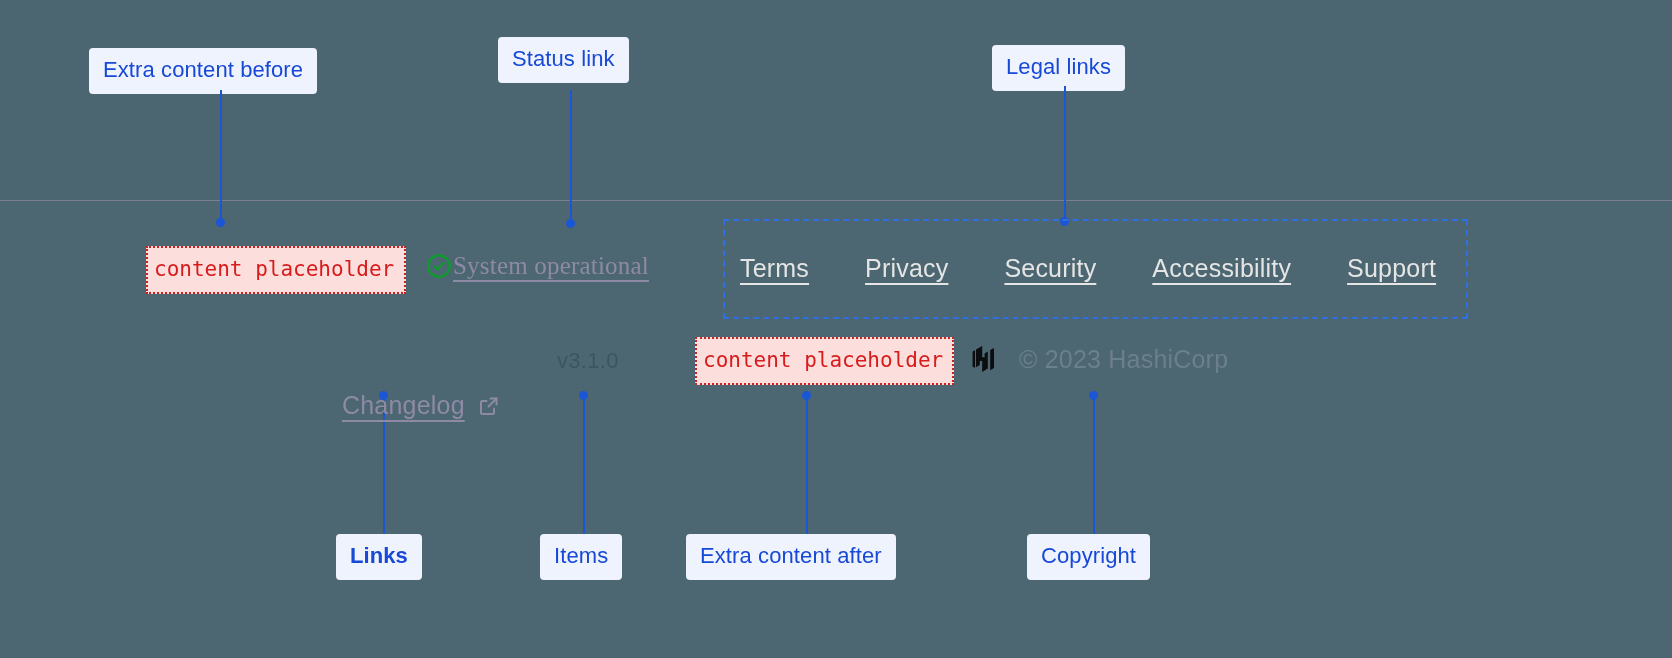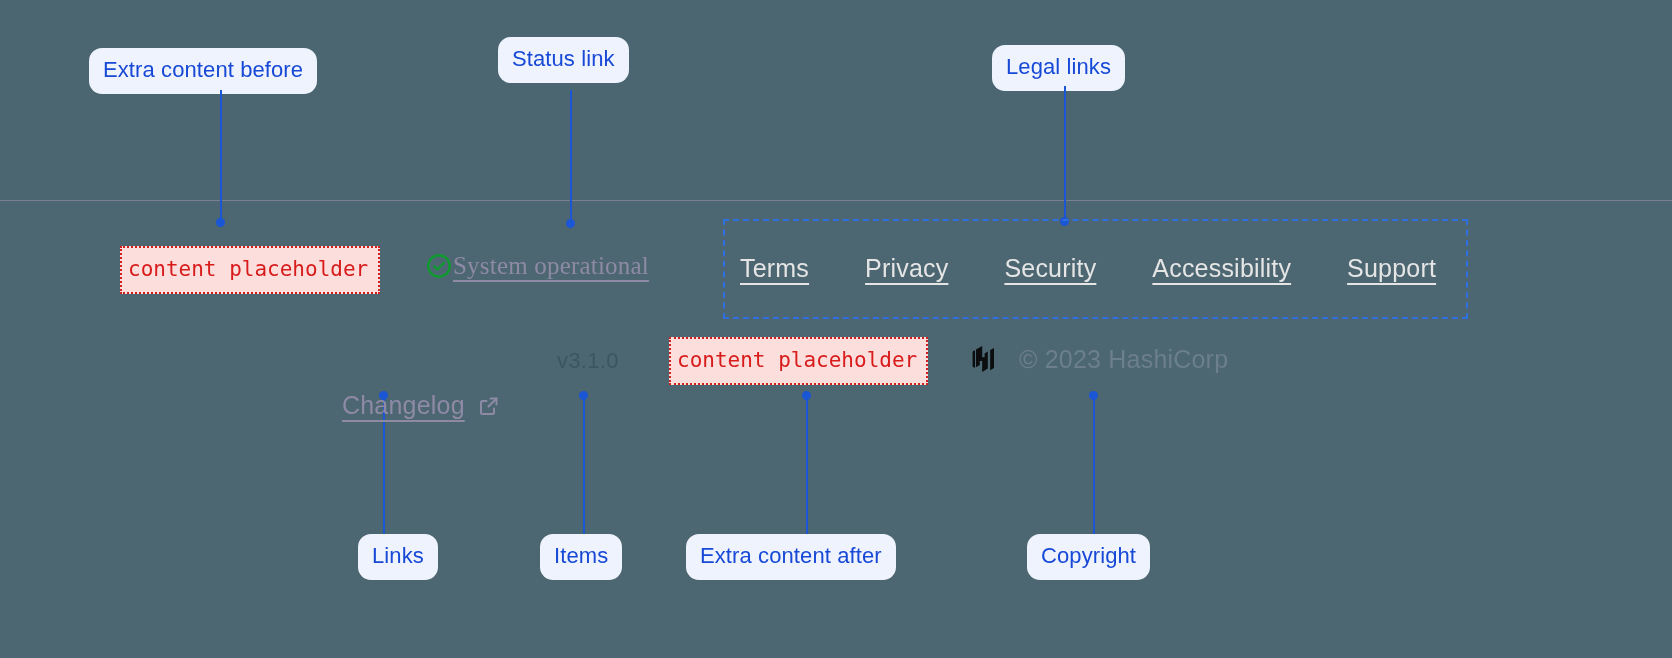--- a/index.html
+++ b/index.html
@@ -30,21 +30,21 @@
     background: #4c6771;
     border-top: 1px solid #7b7f95;
     box-sizing: border-box;
   }
 
   
   .callout {
     position: absolute;
     background: #eef3fd;
     color: #1749d6;
-    border-radius: 13px;
+    border-radius: 4px;
     font-size: 22px;
     line-height: 1;
     padding: 11px 14px 13px 14px;
     white-space: nowrap;
     letter-spacing: .1px;
   }
   .leader {
     position: absolute;
     width: 2px;
     background: #1a56d6;
@@ -61,20 +61,21 @@
     position: absolute;
     background: #fcdedd;
     border: 2px dotted #cf2020;
     color: #d81b1b;
     font-family: "DejaVu Sans Mono", monospace;
     font-size: 21px;
     line-height: 1;
     padding: 11px 6px 12px 6px;
     box-sizing: border-box;
     white-space: nowrap;
+    margin-left: 26px;
   }
 
   
   .region-outline {
     position: absolute;
     border: 2px dashed #2f6fe0;
     box-sizing: border-box;
     pointer-events: none;
   }
 
@@ -163,21 +164,21 @@
 <div class="leader-dot" style="left:216px; top:218px;"></div>
 
 <div class="callout" style="left:498px; top:37px;">Status link</div>
 <div class="leader" style="left:570px; top:90px; height:135px;"></div>
 <div class="leader-dot" style="left:566px; top:219px;"></div>
 
 <div class="callout" style="left:992px; top:45px;">Legal links</div>
 <div class="leader" style="left:1064px; top:86px; height:137px;"></div>
 <div class="leader-dot" style="left:1060px; top:217px;"></div>
 
-<div class="callout" style="left:358px; top:534px;">Links</div>
+<div class="callout" style="left:336px; top:534px;font-weight:bold;">Links</div>
 <div class="leader" style="left:383px; top:398px; height:136px;"></div>
 <div class="leader-dot" style="left:379px; top:391px;"></div>
 
 <div class="callout" style="left:540px; top:534px;">Items</div>
 <div class="leader" style="left:583px; top:398px; height:136px;"></div>
 <div class="leader-dot" style="left:579px; top:391px;"></div>
 
 <div class="callout" style="left:686px; top:534px;">Extra content after</div>
 <div class="leader" style="left:806px; top:398px; height:136px;"></div>
 <div class="leader-dot" style="left:802px; top:391px;"></div>

